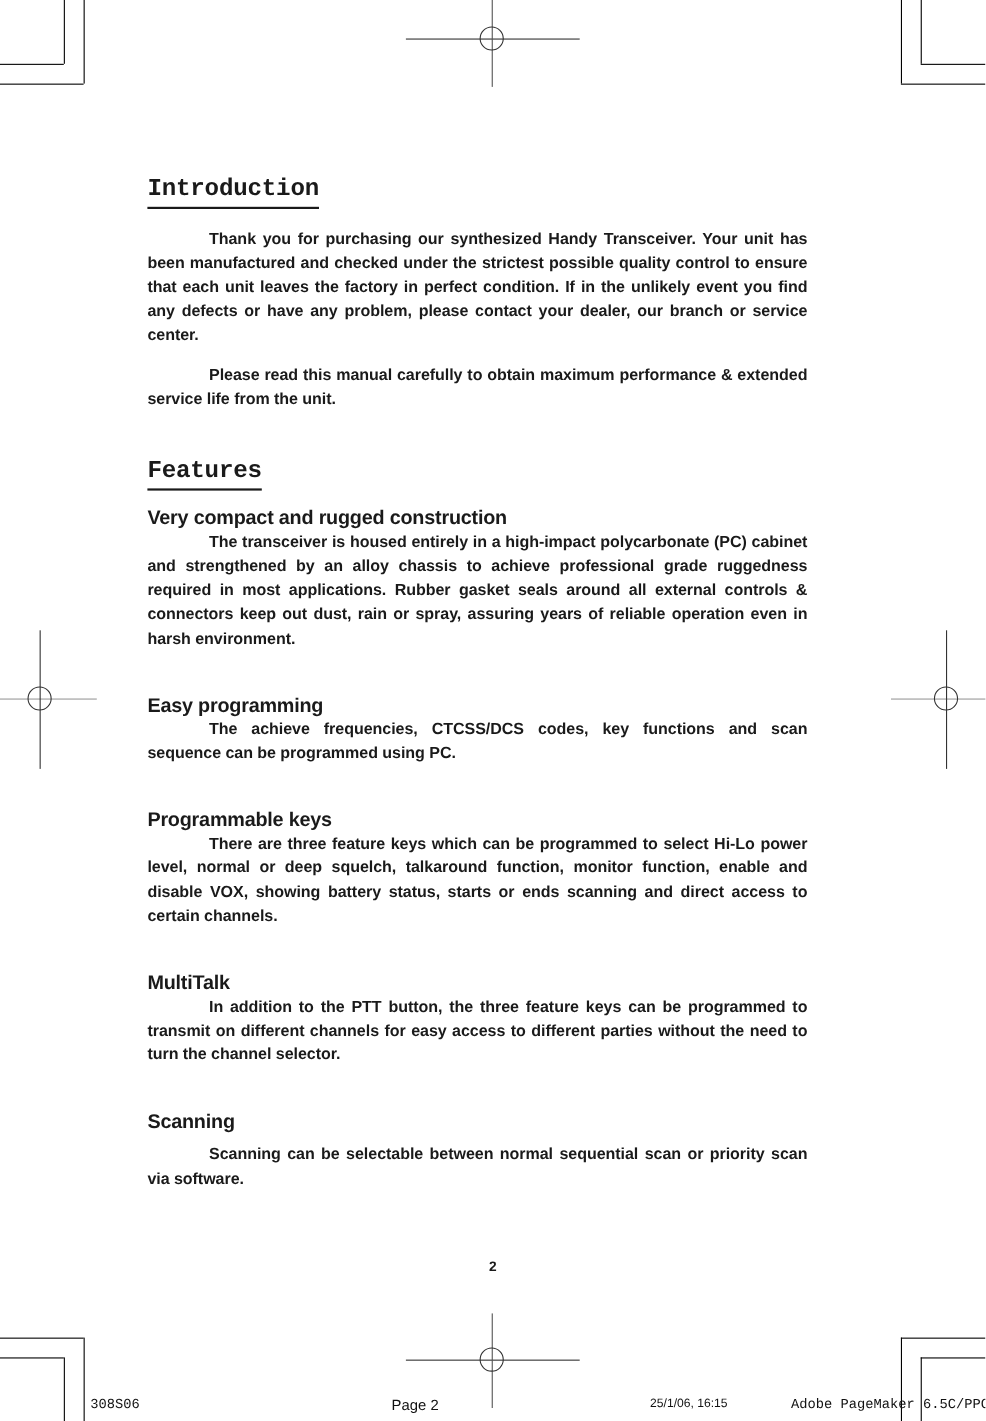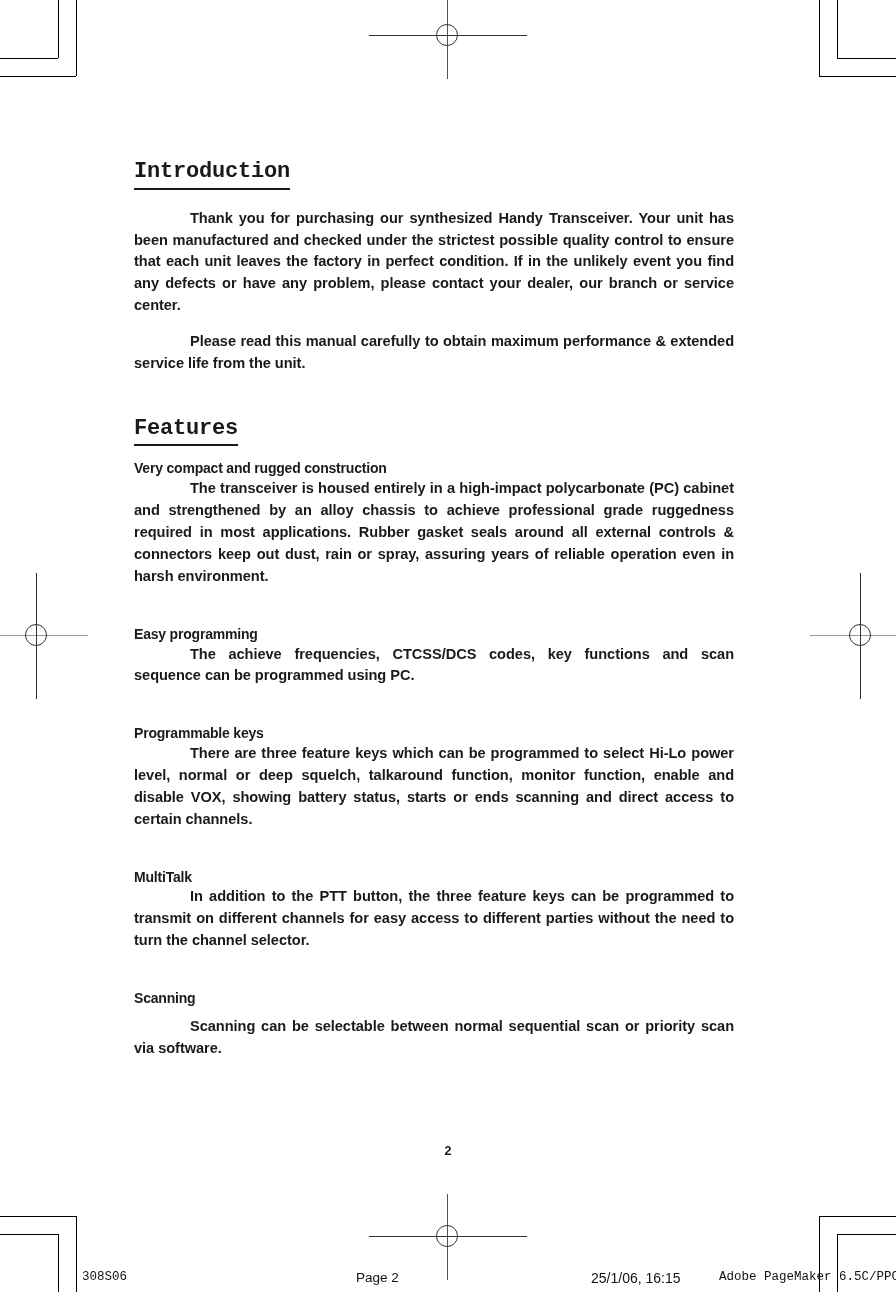--- a/index.html
+++ b/index.html
@@ -85,21 +85,21 @@
     margin: 0;
     padding: 0 0 3px 0;
     display: inline-block;
     border-bottom: 2.5px solid #1a1a1a;
     line-height: 1.12;
     font-family: Liberation Mono, monospace;
   }
   .h1-wrap { margin: 0 0 18px 0; }
   .h1-wrap.features { margin: 0 0 14px 0; }
   .h2 {
-    font-size: 14px;
+    font-size: 18px;
     font-weight: bold;
     letter-spacing: -0.2px;
     margin: 0 0 1px 0;
     line-height: 1.2;
   }
   p.body {
     font-size: 14.6px;
     font-weight: bold;
     line-height: 1.5;
     margin: 0 0 0 0;
@@ -135,21 +135,21 @@
     width: 896px;
     height: 22px;
     font-size: 13px;
     color: #111111;
   }
   .pf-item { position: absolute; white-space: pre; }
   .pf-mono { font-family: "Liberation Mono", "DejaVu Sans Mono", monospace; }
   .pf-sans { font-family: Liberation Sans, sans-serif; }
   .pf-jobnum { left: 82px; top: 0; font-size: 12.5px; }
   .pf-page   { left: 356px; top: 0; font-size: 13.5px; }
-  .pf-date   { left: 591px; top: 0; font-size: 14px; }
+  .pf-date   { left: 591px; top: 0; font-size: 11px; }
   .pf-app    { left: 719px; top: 0; font-size: 12.5px; }
 </style>
 </head>
 <body>
 
 <div class="page">
 
   <div class="crop-line crop-v" style="left:58px; top:0; height:58px;"></div>
   <div class="crop-line crop-h" style="left:0; top:58px; width:58px;"></div>
   <div class="crop-line crop-v" style="left:76px; top:0; height:76px;"></div>

